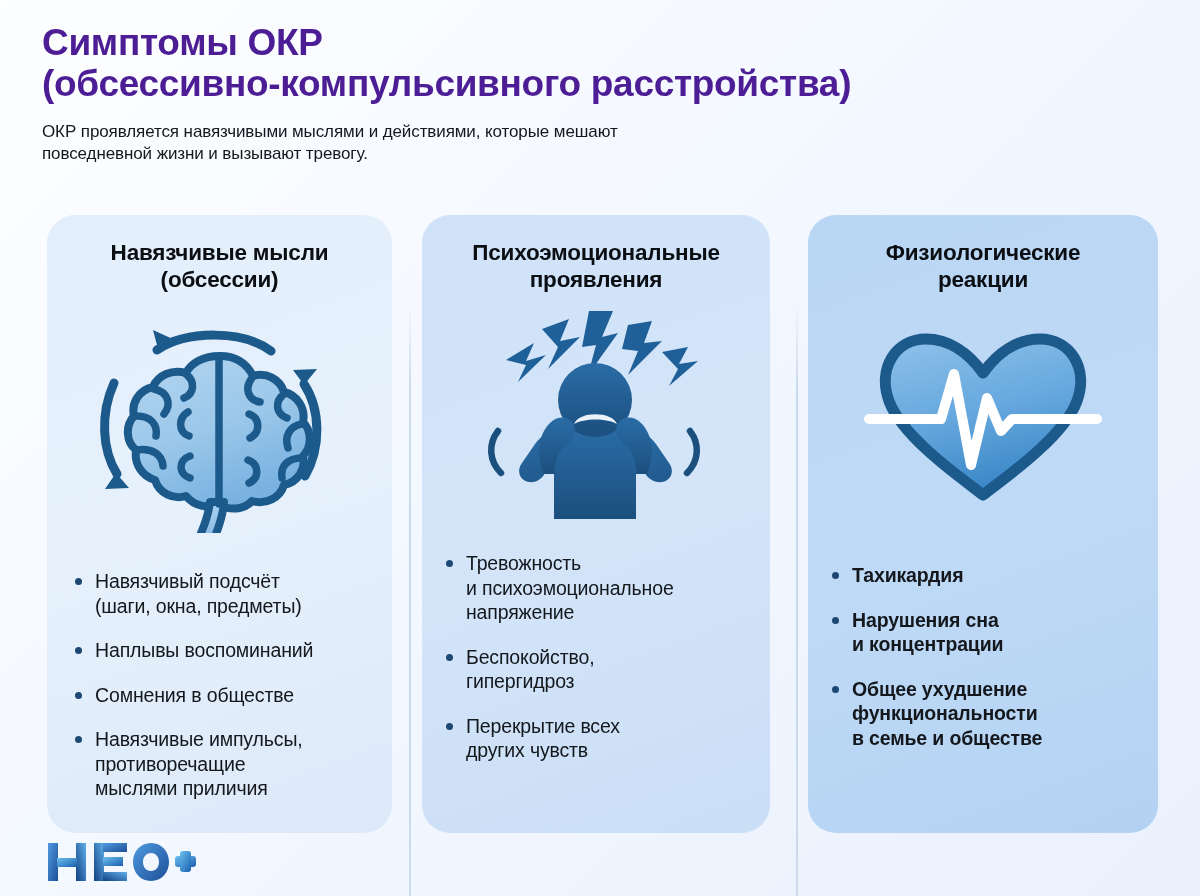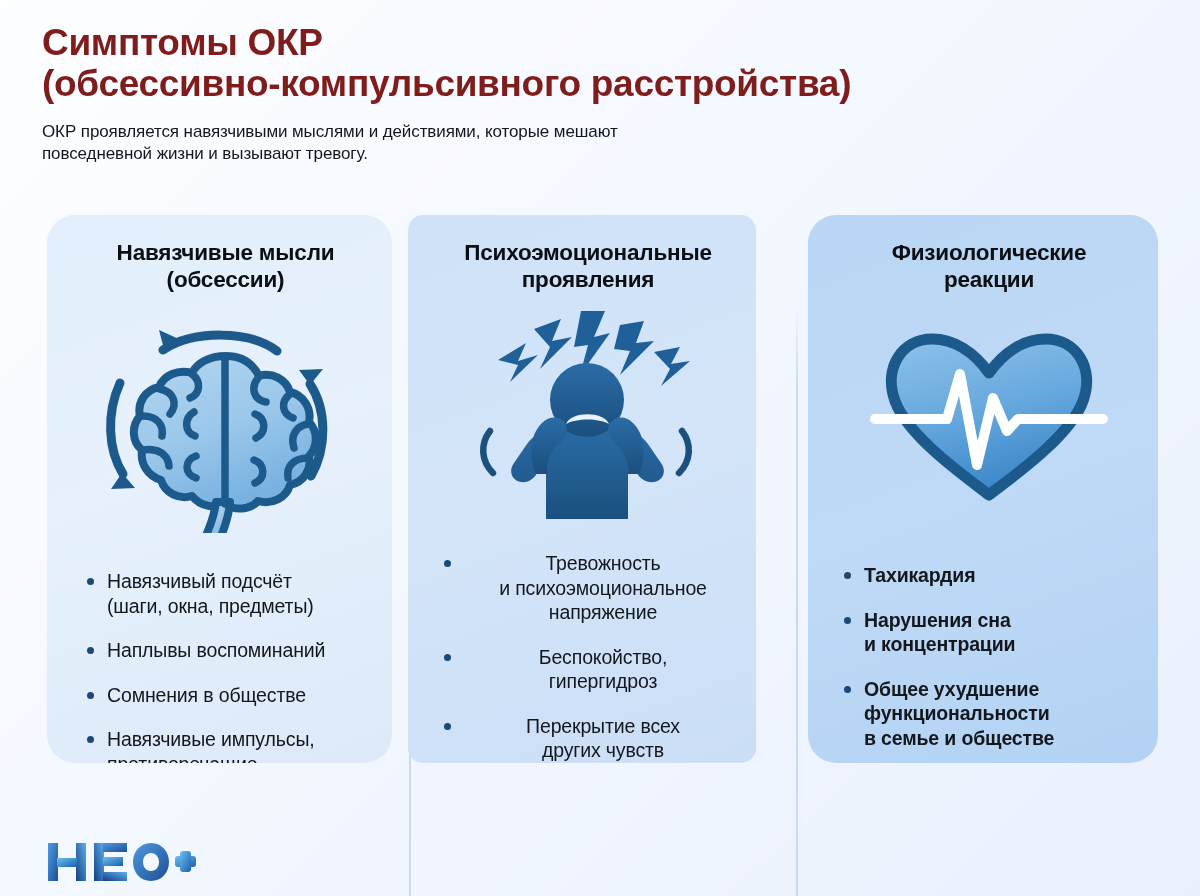--- a/index.html
+++ b/index.html
@@ -26,21 +26,21 @@
   .header {
     position: absolute;
     left: 42px;
     top: 22px;
     width: 1125px;
   }
   .title {
     font-size: 37px;
     font-weight: bold;
     line-height: 1.12;
-    color: #7f1d1d;
+    color: #4c1d95;
     letter-spacing: -0.3px;
     margin: 0;
     white-space: pre-line;
   }
   .subtitle {
     margin: 16px 0 0 0;
     font-size: 17px;
     line-height: 1.33;
     color: #14181d;
     white-space: pre-line;
@@ -51,36 +51,35 @@
   .cards {
     position: absolute;
     left: 0;
     top: 215px;
     width: 1200px;
     height: 618px;
   }
   .card {
     position: absolute;
     top: 0;
-    height: 548px;
+    height: 618px;
     border-radius: 28px;
     box-sizing: border-box;
-    padding: 24px 0 0 12px;
+    padding: 24px 0 0 0;
     overflow: hidden;
   }
   .card-1 {
     left: 47px;
     width: 345px;
     background: linear-gradient(160deg, #e2eefb 0%, #e6f1fc 45%, #dde9f9 100%);
   }
   .card-2 {
-    left: 408px;
+    left: 422px;
     width: 348px;
     background: linear-gradient(160deg, #cfe2f8 0%, #d4e5f9 48%, #cadef6 100%);
-    border-radius: 15px;
   }
   .card-3 {
     left: 808px;
     width: 350px;
     background: linear-gradient(160deg, #b9d6f4 0%, #bfdaf6 50%, #b3d2f3 100%);
   }
 
   .divider {
     position: absolute;
     top: 88px;
@@ -134,21 +133,21 @@
     position: absolute;
     left: 2px;
     top: 9px;
     width: 7px;
     height: 7px;
     border-radius: 50%;
     background: #1d4874;
   }
 
   .card-1 ul.bullets { margin-top: 24px; padding-left: 26px; }
-  .card-2 ul.bullets { margin-top: 16px; padding-left: 22px; text-align: center; }
+  .card-2 ul.bullets { margin-top: 16px; padding-left: 22px; }
   .card-3 ul.bullets { margin-top: 22px; padding-left: 22px; font-weight: bold; }
 
   
   .logo {
     position: absolute;
     left: 46px;
     top: 842px;
     height: 40px;
     display: flex;
     align-items: center;

